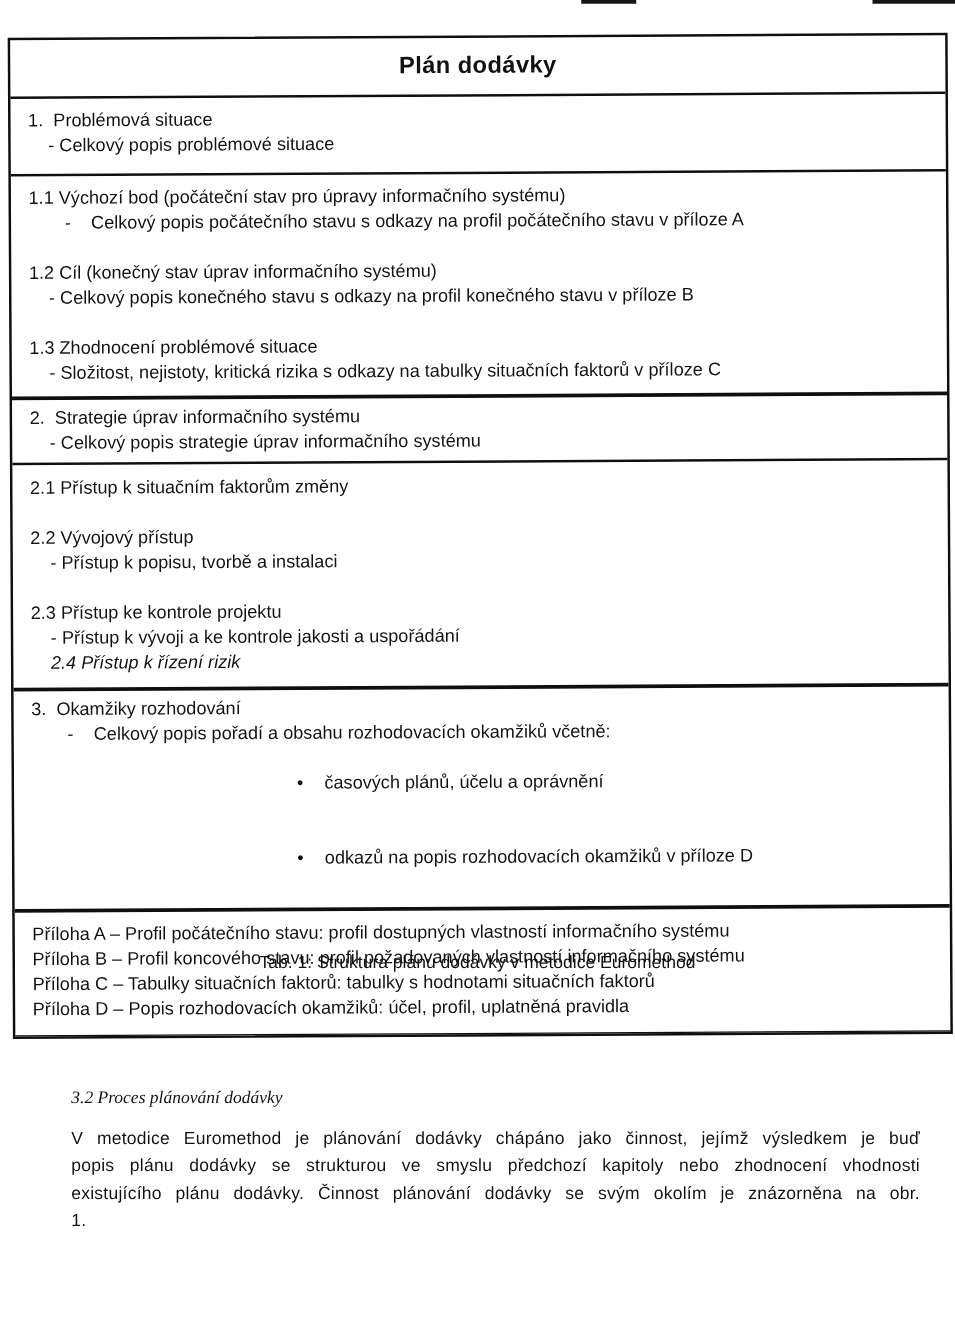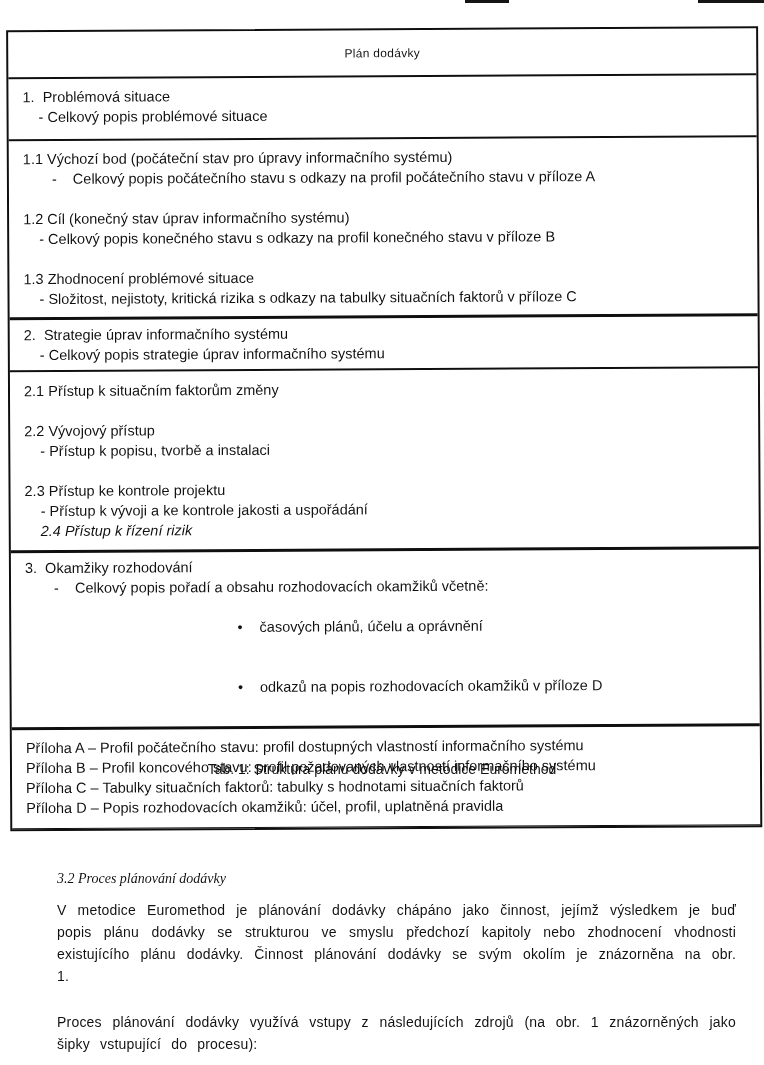--- a/index.html
+++ b/index.html
@@ -29,21 +29,21 @@
     line-height:20px;
   }
   .trow{border-top:2px solid #141414;padding:6px 10px 12px 12px;}
   .trow.bt3{border-top-width:3px;}
   .title-row{
     border-top:none;
     height:45px;box-sizing:border-box;
     display:flex;align-items:center;justify-content:center;
     padding:0;
   }
-  .ttl{font-weight:normal;font-size:12px;letter-spacing:0.3px;}
+  .ttl{font-weight:bold;font-size:19px;letter-spacing:0.3px;}
   .ln{white-space:pre-wrap;}
   .head{padding-left:2px;}
   .sub1{padding-left:18px;}
   .sub2{padding-left:31px;}
   .ital{font-style:italic;}
   .gap{height:20px;}
   .bullet-line{padding-left:174px;}
   .bullet-glyph{display:inline-block;width:22px;}
   .r-sec1{padding-top:8px;padding-bottom:12px;}
   .r-sub1{padding-top:8px;padding-bottom:8px;}
@@ -137,16 +137,15 @@
       </div>
 
     </div>
   </div>
 
   <div class="caption">Tab. 1: Struktura plánu dodávky v metodice Euromethod</div>
 
   <div class="bodytext">
     <div class="heading">3.2 Proces plánování dodávky</div>
     <p class="para">V metodice Euromethod je plánování dodávky chápáno jako činnost, jejímž výsledkem je buď popis plánu dodávky se strukturou ve smyslu předchozí kapitoly nebo zhodnocení vhodnosti existujícího plánu dodávky. Činnost plánování dodávky se svým okolím je znázorněna na obr. 1.</p>
-    <p class="para">Proces plánování dodávky využívá vstupy z následujících zdrojů (na obr. 1 znázorněných jako šipky vstupující do procesu):</p>
   </div>
 
 </div>
 
 </body></html>

